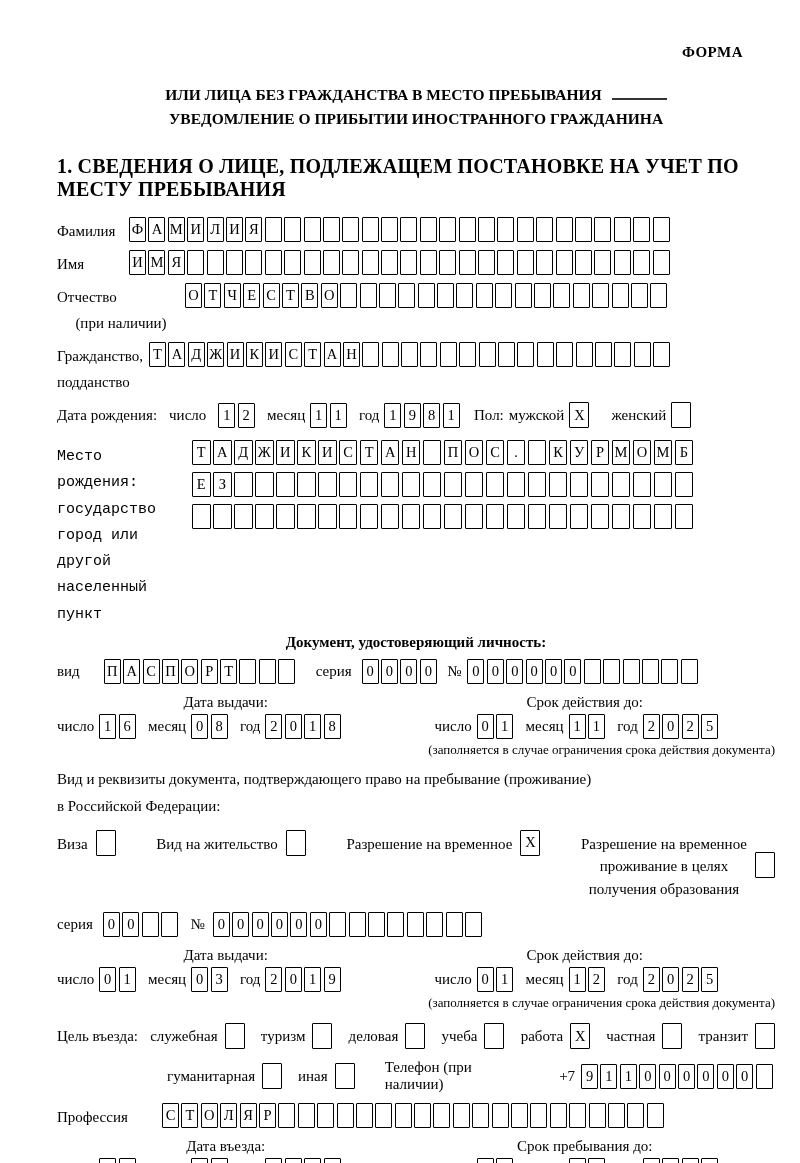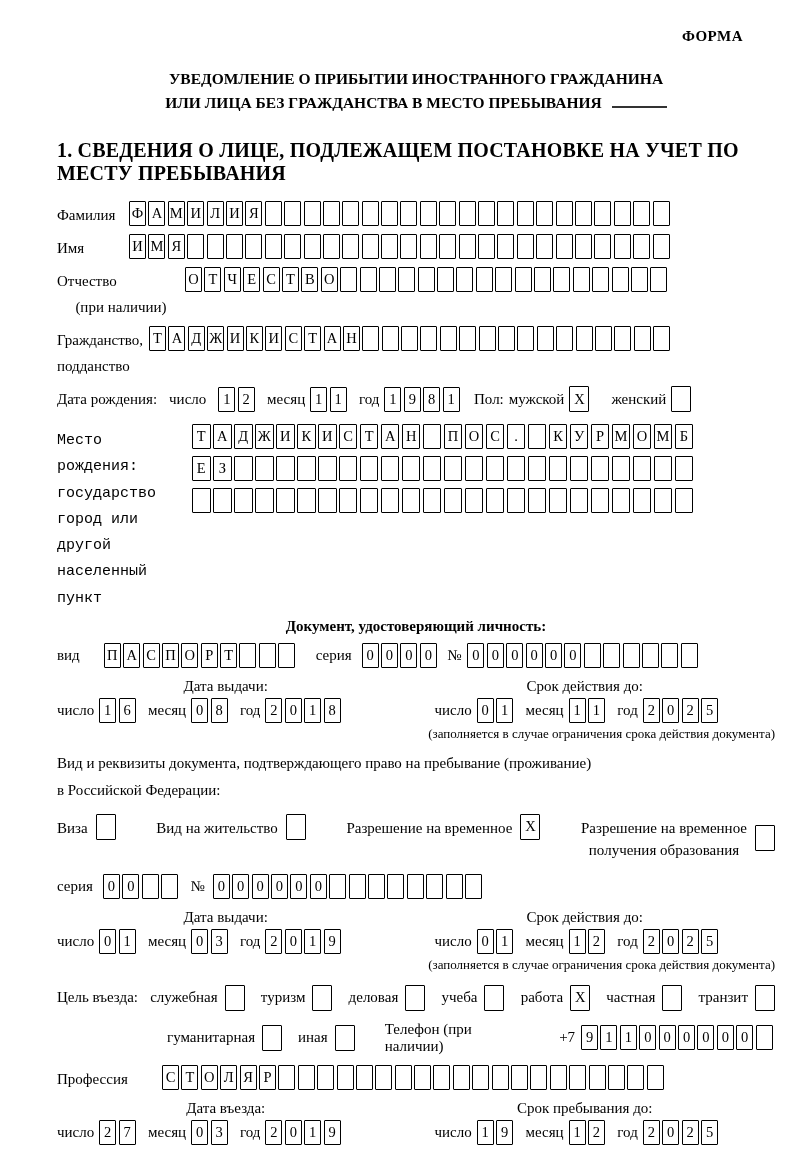--- a/index.html
+++ b/index.html
@@ -7,21 +7,21 @@
   body {
     width:800px; height:1163px; margin:0 auto; overflow:hidden;
     font-family:"Liberation Serif","DejaVu Serif",serif;
     color:#000; background:#fff;
   }
   .page { padding:28px 25px 10px 57px; width:800px; }
 
   
   .appendix { width:245px; margin-left:auto; margin-right:35px; font-size:13.5px; line-height:1.5; }
   .appendix .gap { height:4px; }
-  .forma { text-align:right; padding-right:32px; font-weight:bold; font-size:15px; letter-spacing:.5px; }
+  .forma { text-align:right; padding-right:32px; font-weight:bold; font-size:15px; margin-top:16px; letter-spacing:.5px; }
 
   .title { text-align:center; font-weight:bold; font-size:15.5px; line-height:1.55; margin-top:22px; }
   .title-blank { display:inline-block; width:55px; border-bottom:2px solid #333; height:13px; margin-left:10px; }
 
   .section-head { font-weight:bold; font-size:20px; margin-top:24px; margin-bottom:16px; letter-spacing:.2px; }
 
   
   .frow { display:flex; align-items:flex-start; margin-bottom:8px; }
   .flabel { font-size:15px; line-height:1.35; padding-top:4px; flex:none; }
   .cellrow { display:inline-flex; flex:none; }
@@ -69,22 +69,22 @@
 </style>
 </head>
 <body>
 
 <div class="page">
 
 
   <div class="forma">ФОРМА</div>
 
   <div class="title">
+    <div><span>ИЛИ ЛИЦА БЕЗ ГРАЖДАНСТВА В МЕСТО ПРЕБЫВАНИЯ</span><span class="title-blank"></span></div>
     <div>УВЕДОМЛЕНИЕ О ПРИБЫТИИ ИНОСТРАННОГО ГРАЖДАНИНА</div>
-    <div><span>ИЛИ ЛИЦА БЕЗ ГРАЖДАНСТВА В МЕСТО ПРЕБЫВАНИЯ</span><span class="title-blank"></span></div>
   </div>
 
   <div class="section-head">1. СВЕДЕНИЯ О ЛИЦЕ, ПОДЛЕЖАЩЕМ ПОСТАНОВКЕ НА УЧЕТ ПО МЕСТУ ПРЕБЫВАНИЯ</div>
 
   <div class="frow">
     <div class="flabel w72">Фамилия</div>
     <div class="cellrow">
         <span class="cell">Ф</span>
         <span class="cell">А</span>
         <span class="cell">М</span>
@@ -447,20 +447,21 @@
       <span class="olabel center">
         <div>Разрешение на временное</div>
       </span>
       <span class="cellrow cb">
           <span class="cell">X</span>
         </span>
     </div>
     <div class="opt">
       <span class="olabel center">
         <div>Разрешение на временное</div>
+        <div>проживание в целях</div>
         <div>получения образования</div>
       </span>
       <span class="cellrow cb">
           <span class="cell"></span>
         </span>
     </div>
   </div>
 
   <div class="seriesrow">
     <span class="slbl">серия</span>

